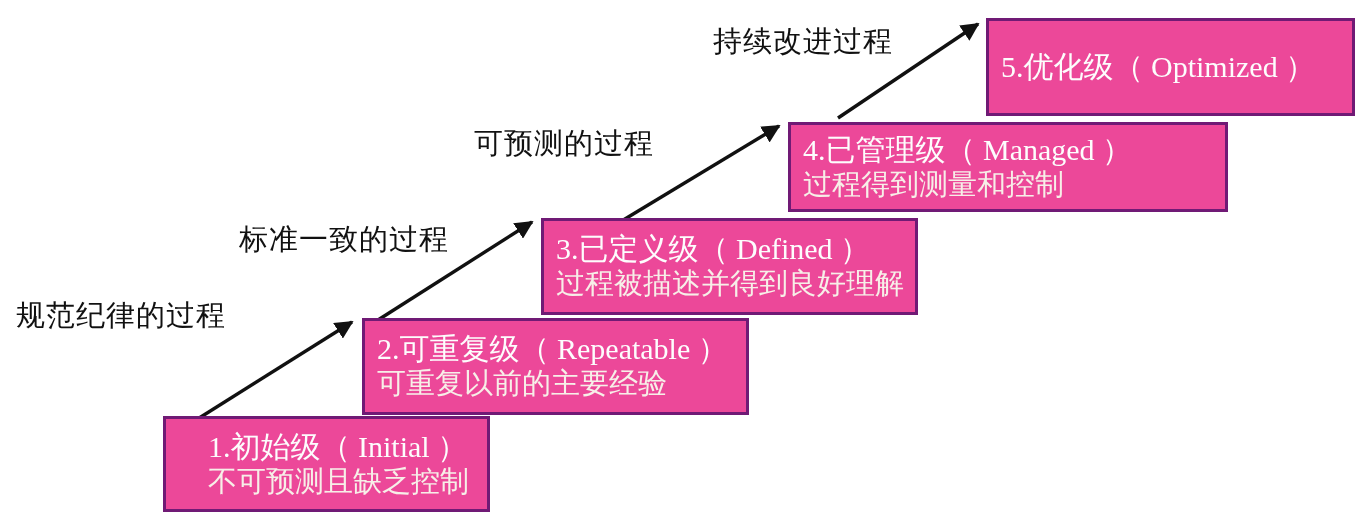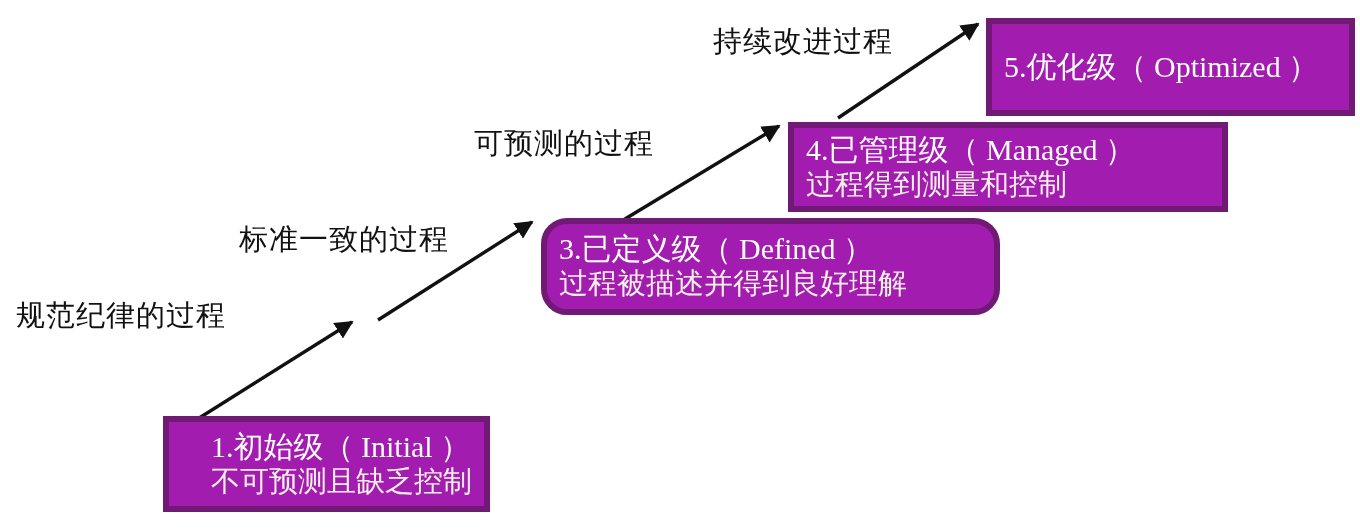--- a/index.html
+++ b/index.html
@@ -8,22 +8,22 @@
     font-family:"Liberation Serif", serif;
     -webkit-font-smoothing:antialiased;
   }
   #stage{position:relative;width:1360px;height:531px;overflow:hidden;background:#fff;}
 
   .arrow-layer{position:absolute;left:0;top:0;width:1360px;height:531px;}
 
   .step-box{
     position:absolute;
     box-sizing:border-box;
-    background:#a21caf;
-    border:6px solid #701a75;
+    background:#ec4899;
+    border:3px solid #701a75;
     color:#ffffff;
     padding:4px 10px 4px 12px;
     display:flex;
     flex-direction:column;
     justify-content:center;
     line-height:1.16;
     white-space:nowrap;
   }
   .step-title{
     font-size:30px;
@@ -71,22 +71,26 @@
 
   <div class="arrow-label" style="left:474px; top:124px;">可预测的过程</div>
 
   <div class="arrow-label" style="left:713px; top:22px;">持续改进过程</div>
 
   <div class="step-box" style="left:163px; top:416px; width:327px; height:96px; z-index:5;padding-left:42px;">
     <div class="step-title">1.初始级（ Initial ）</div>
     <div class="step-sub">不可预测且缺乏控制</div>
   </div>
 
+  <div class="step-box" style="left:362px; top:318px; width:387px; height:97px; z-index:4;">
+    <div class="step-title">2.可重复级（ Repeatable ）</div>
+    <div class="step-sub">可重复以前的主要经验</div>
+  </div>
 
-  <div class="step-box" style="left:541px; top:218px; width:459px; height:97px; z-index:3;border-radius:26px;">
+  <div class="step-box" style="left:541px; top:218px; width:377px; height:97px; z-index:3;">
     <div class="step-title">3.已定义级（ Defined ）</div>
     <div class="step-sub">过程被描述并得到良好理解</div>
   </div>
 
   <div class="step-box" style="left:788px; top:122px; width:440px; height:90px; z-index:2;">
     <div class="step-title">4.已管理级（ Managed ）</div>
     <div class="step-sub">过程得到测量和控制</div>
   </div>
 
   <div class="step-box" style="left:986px; top:18px; width:369px; height:98px; z-index:1;">

